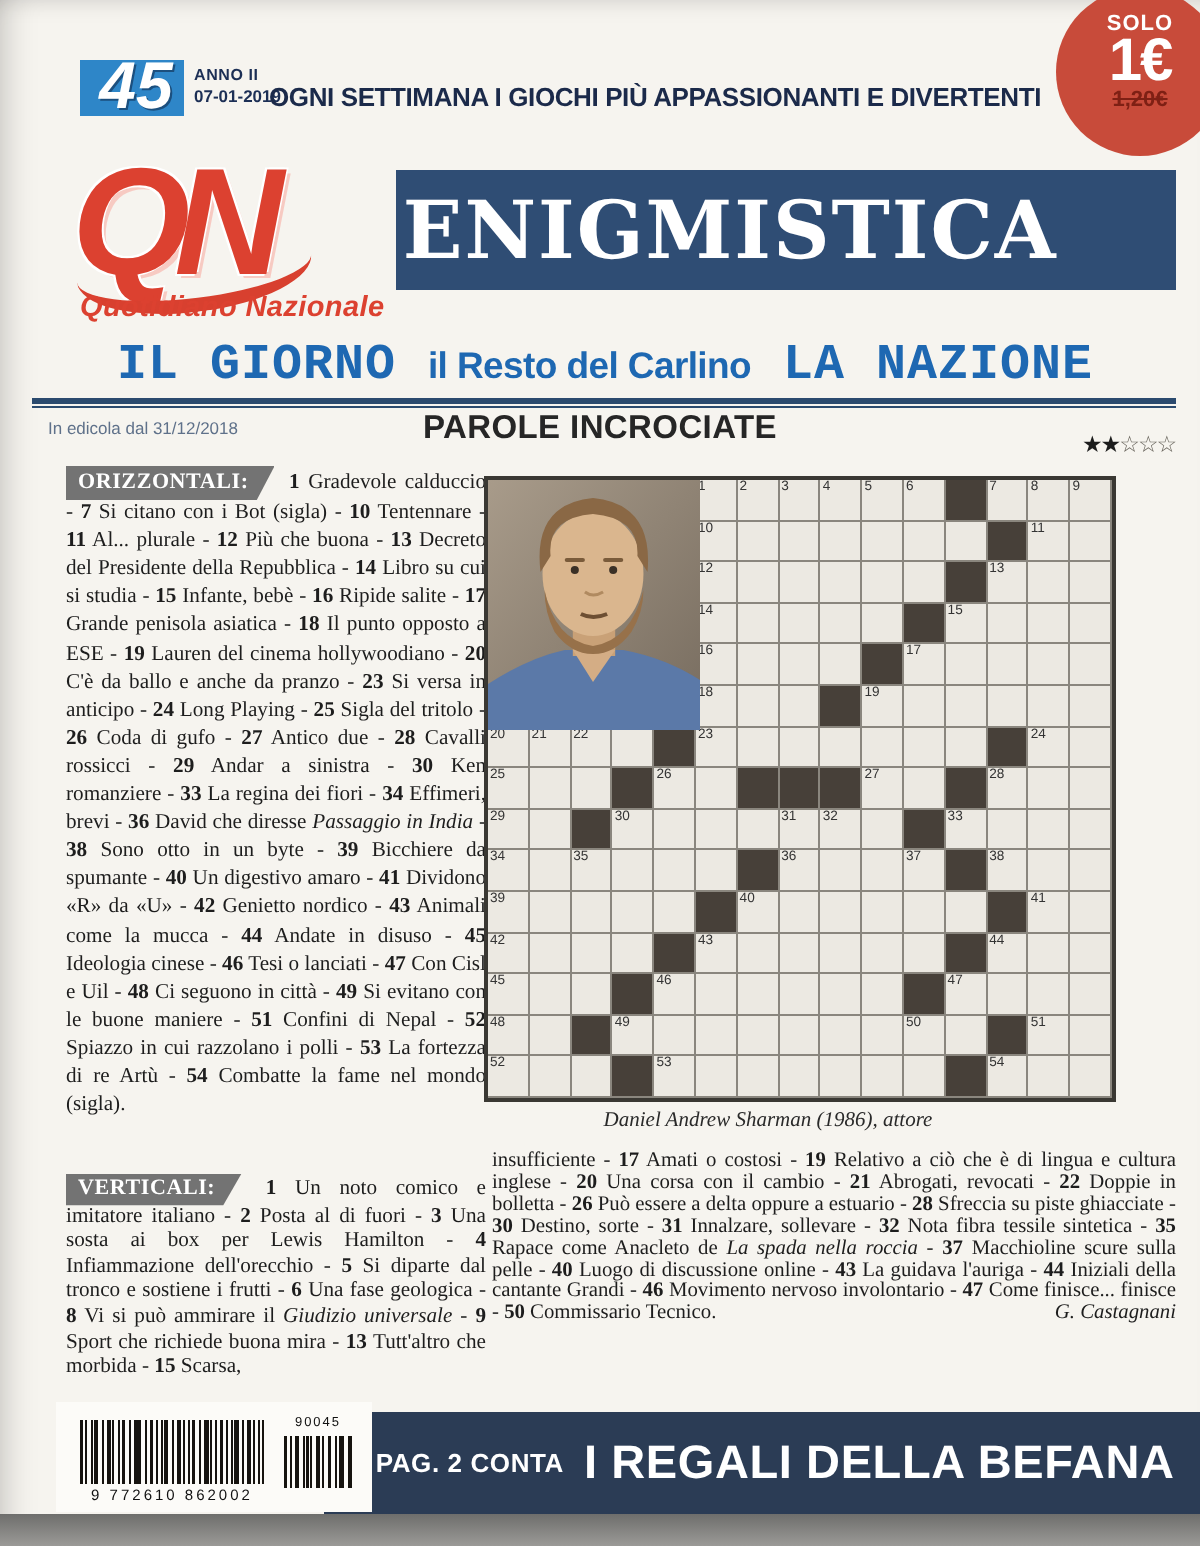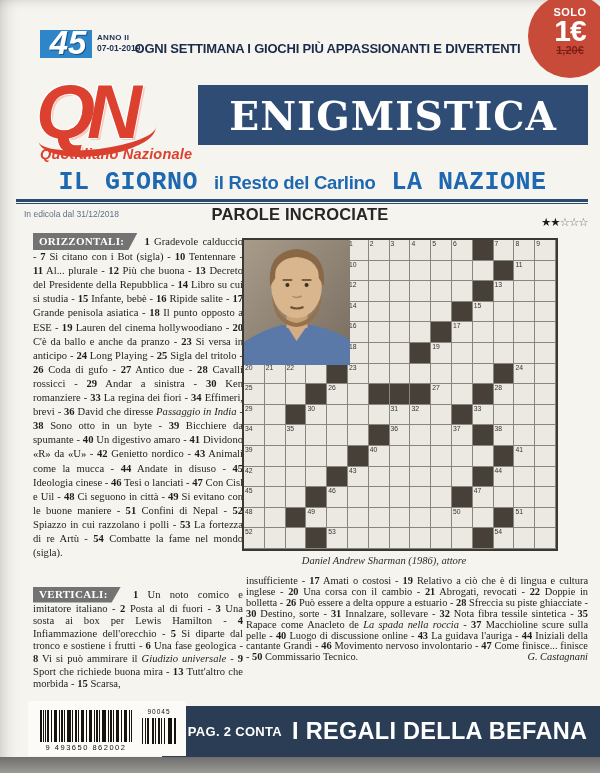--- a/index.html
+++ b/index.html
@@ -22,21 +22,21 @@
   .price-old { font-size:11px; font-weight:bold; color:#7e2014; text-decoration:line-through; }
 
   
   .qn-logo { position:absolute; left:36px; top:76px; width:170px; height:80px; }
   .qn-letters { font-size:76px; line-height:72px; font-weight:bold; font-style:italic; letter-spacing:-8px; color:#dc4130;
                 text-shadow:-1px -1px 0 #fff, 1px -1px 0 #fff, -1px 1px 0 #fff, 2px 2px 0 #f7cac2; }
   .qn-swoosh { position:absolute; left:2px; top:36px; width:118px; height:44px; border-bottom:7px solid #d8402f; border-radius:50%; transform:rotate(-7deg); }
   .qn-sub { position:absolute; left:40px; top:146px; font-size:14.5px; font-weight:bold; font-style:italic; color:#dc4130; letter-spacing:.2px; }
 
   .title-band { position:absolute; left:198px; top:85px; width:390px; height:60px; background:#2f4d74;
-                display:flex; align-items:center; justify-content:center; }
+                display:flex; align-items:center; }
   .title-band span { font-family:"DejaVu Serif", serif; font-weight:bold; font-size:40px; color:#fff; letter-spacing:1px; transform:scaleX(.98); }
 
   .newspapers { position:absolute; left:30px; top:168px; width:545px; display:flex; justify-content:center; align-items:baseline; gap:16px; color:#1e68b2; white-space:nowrap; }
   .np-serif { font-family:Liberation Mono, monospace; font-weight:bold; font-size:25px; letter-spacing:.5px; }
   .np-carlino { font-weight:bold; font-size:18.5px; letter-spacing:-0.3px;text-align:center; }
 
   .rule { position:absolute; left:16px; top:199px; width:572px; height:3px; background:#2b4a6e; }
   .rule::after { content:""; position:absolute; left:0; top:4px; width:572px; height:1px; background:#2b4a6e; }
 
   
@@ -494,17 +494,17 @@
   <div class="down-right"><span id="down-right-text">insufficiente - <b>17</b> Amati o costosi - <b>19</b> Relativo a ciò che è di lingua e cultura inglese - <b>20</b> Una corsa con il cambio - <b>21</b> Abrogati, revocati - <b>22</b> Doppie in bolletta - <b>26</b> Può essere a delta oppure a estuario - <b>28</b> Sfreccia su piste ghiacciate - <b>30</b> Destino, sorte - <b>31</b> Innalzare, sollevare - <b>32</b> Nota fibra tessile sintetica - <b>35</b> Rapace come Anacleto de <i>La spada nella roccia</i> - <b>37</b> Macchioline scure sulla pelle - <b>40</b> Luogo di discussione online - <b>43</b> La guidava l'auriga - <b>44</b> Iniziali della cantante Grandi - <b>46</b> Movimento nervoso involontario - <b>47</b> Come finisce... finisce - <b>50</b> Commissario Tecnico.</span> <span class="author">G. Castagnani</span></div>
 
   <div class="band">
     <span class="band-small">A PAG. 2 CONTA</span>
     <span class="band-big">I REGALI DELLA BEFANA</span>
   </div>
   <div class="barcode-box">
     <div class="bars-main"></div>
     <div class="addon-num">90045</div>
     <div class="bars-addon"></div>
-    <div class="bars-digits">9 493650 862002</div>
+    <div class="bars-digits">9 772610 862002</div>
   </div>
   <div class="scan-strip"></div>
 
 </div>
 
 </body></html>

